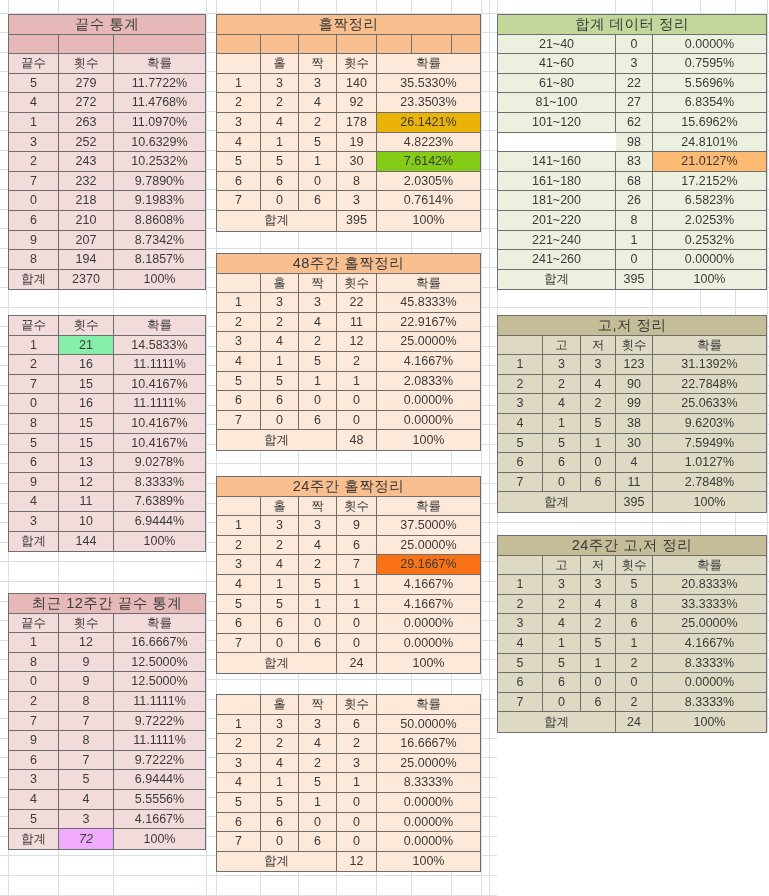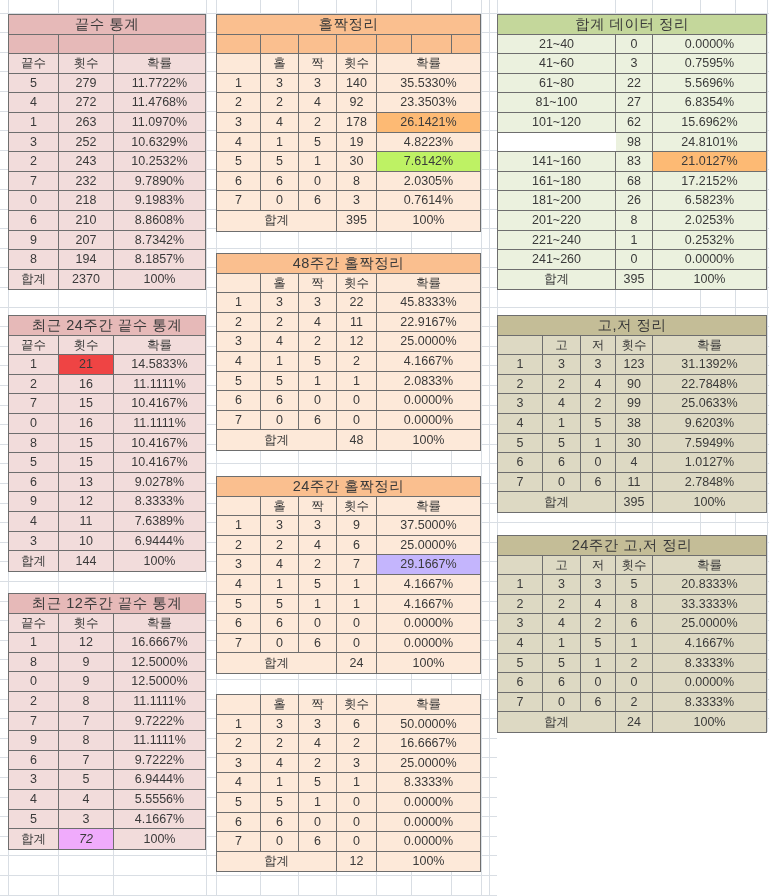--- a/index.html
+++ b/index.html
@@ -130,31 +130,28 @@
         <div class="cell" style="width: 55px; background: rgb(242, 220, 219);">194</div>
         <div class="cell" style="background: rgb(242, 220, 219);">8.1857%</div>
       </div>
       <div class="trow total-row">
         <div class="cell" style="width: 50px; background: rgb(242, 220, 219);">합계</div>
         <div class="cell" style="width: 55px; background: rgb(242, 220, 219);">2370</div>
         <div class="cell" style="background: rgb(242, 220, 219);">100%</div>
       </div>
     </div>
     <div class="tbl" style="left: 8px; top: 315px; width: 198px;">
-      <div class="trow title-row">
-        <div class="cell" style="background: rgb(230, 185, 184);">최근 24주간 끝수 통계</div>
-      </div>
       <div class="trow header-row">
         <div class="cell" style="width: 50px; background: rgb(242, 220, 219);">끝수</div>
         <div class="cell" style="width: 55px; background: rgb(242, 220, 219);">횟수</div>
         <div class="cell" style="background: rgb(242, 220, 219);">확률</div>
       </div>
       <div class="trow">
         <div class="cell" style="width: 50px; background: rgb(242, 220, 219);">1</div>
-        <div class="cell" style="width: 55px; background: #ef4444;">21</div>
+        <div class="cell" style="width: 55px; background: #86efac;">21</div>
         <div class="cell" style="background: rgb(242, 220, 219);">14.5833%</div>
       </div>
       <div class="trow">
         <div class="cell" style="width: 50px; background: rgb(242, 220, 219);">2</div>
         <div class="cell" style="width: 55px; background: rgb(242, 220, 219);">16</div>
         <div class="cell" style="background: rgb(242, 220, 219);">11.1111%</div>
       </div>
       <div class="trow">
         <div class="cell" style="width: 50px; background: rgb(242, 220, 219);">7</div>
         <div class="cell" style="width: 55px; background: rgb(242, 220, 219);">15</div>
@@ -298,35 +295,35 @@
         <div class="cell" style="width: 38px; background: rgb(253, 233, 217);">2</div>
         <div class="cell" style="width: 38px; background: rgb(253, 233, 217);">4</div>
         <div class="cell" style="width: 40px; background: rgb(253, 233, 217);">92</div>
         <div class="cell" style="background: rgb(253, 233, 217);">23.3503%</div>
       </div>
       <div class="trow">
         <div class="cell" style="width: 44px; background: rgb(253, 233, 217);">3</div>
         <div class="cell" style="width: 38px; background: rgb(253, 233, 217);">4</div>
         <div class="cell" style="width: 38px; background: rgb(253, 233, 217);">2</div>
         <div class="cell" style="width: 40px; background: rgb(253, 233, 217);">178</div>
-        <div class="cell" style="background: #fdba74; text-align: center;">26.1421%</div>
+        <div class="cell" style="background: #eab308; text-align: center;">26.1421%</div>
       </div>
       <div class="trow">
         <div class="cell" style="width: 44px; background: rgb(253, 233, 217);">4</div>
         <div class="cell" style="width: 38px; background: rgb(253, 233, 217);">1</div>
         <div class="cell" style="width: 38px; background: rgb(253, 233, 217);">5</div>
         <div class="cell" style="width: 40px; background: rgb(253, 233, 217);">19</div>
         <div class="cell" style="background: rgb(253, 233, 217);">4.8223%</div>
       </div>
       <div class="trow">
         <div class="cell" style="width: 44px; background: rgb(253, 233, 217);">5</div>
         <div class="cell" style="width: 38px; background: rgb(253, 233, 217);">5</div>
         <div class="cell" style="width: 38px; background: rgb(253, 233, 217);">1</div>
         <div class="cell" style="width: 40px; background: rgb(253, 233, 217);">30</div>
-        <div class="cell" style="background: #bef264;">7.6142%</div>
+        <div class="cell" style="background: #84cc16;">7.6142%</div>
       </div>
       <div class="trow">
         <div class="cell" style="width: 44px; background: rgb(253, 233, 217);">6</div>
         <div class="cell" style="width: 38px; background: rgb(253, 233, 217);">6</div>
         <div class="cell" style="width: 38px; background: rgb(253, 233, 217);">0</div>
         <div class="cell" style="width: 40px; background: rgb(253, 233, 217);">8</div>
         <div class="cell" style="background: rgb(253, 233, 217);">2.0305%</div>
       </div>
       <div class="trow">
         <div class="cell" style="width: 44px; background: rgb(253, 233, 217);">7</div>
@@ -430,21 +427,21 @@
         <div class="cell" style="width: 38px; background: rgb(253, 233, 217);">2</div>
         <div class="cell" style="width: 38px; background: rgb(253, 233, 217);">4</div>
         <div class="cell" style="width: 40px; background: rgb(253, 233, 217);">6</div>
         <div class="cell" style="background: rgb(253, 233, 217);">25.0000%</div>
       </div>
       <div class="trow">
         <div class="cell" style="width: 44px; background: rgb(253, 233, 217);">3</div>
         <div class="cell" style="width: 38px; background: rgb(253, 233, 217);">4</div>
         <div class="cell" style="width: 38px; background: rgb(253, 233, 217);">2</div>
         <div class="cell" style="width: 40px; background: rgb(253, 233, 217);">7</div>
-        <div class="cell" style="background: #c4b5fd;">29.1667%</div>
+        <div class="cell" style="background: #f97316;">29.1667%</div>
       </div>
       <div class="trow">
         <div class="cell" style="width: 44px; background: rgb(253, 233, 217);">4</div>
         <div class="cell" style="width: 38px; background: rgb(253, 233, 217);">1</div>
         <div class="cell" style="width: 38px; background: rgb(253, 233, 217);">5</div>
         <div class="cell" style="width: 40px; background: rgb(253, 233, 217);">1</div>
         <div class="cell" style="background: rgb(253, 233, 217);">4.1667%</div>
       </div>
       <div class="trow">
         <div class="cell" style="width: 44px; background: rgb(253, 233, 217);">5</div>

